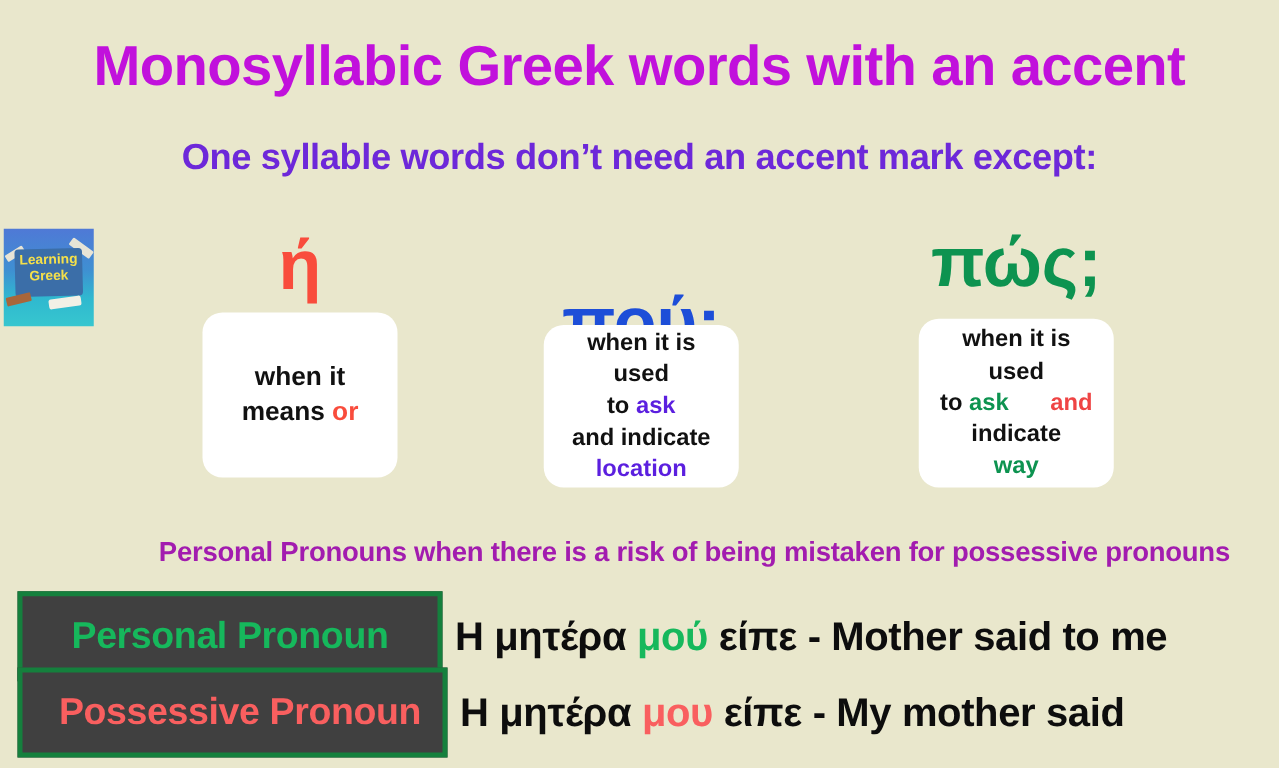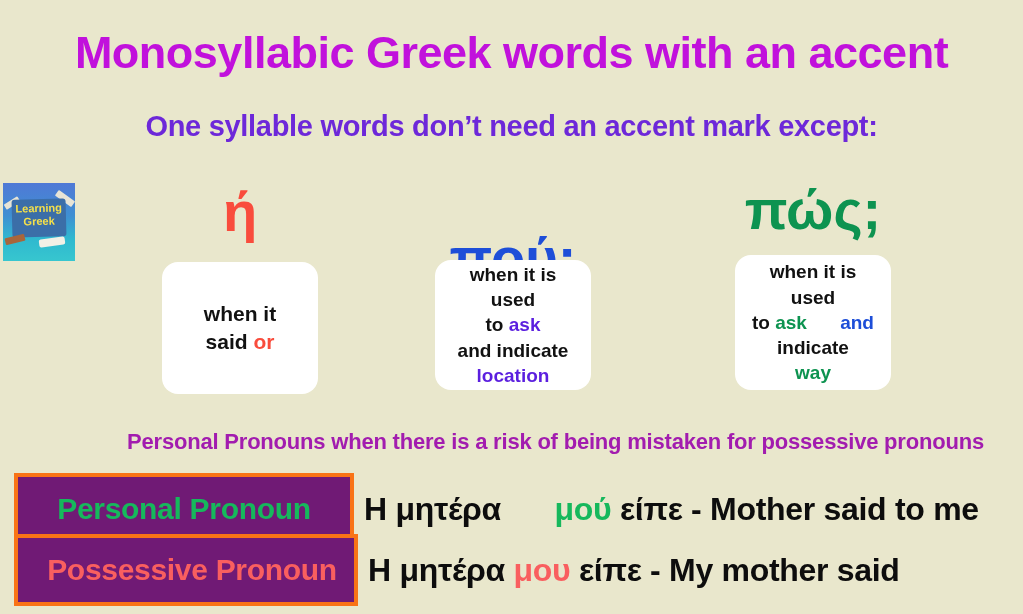--- a/index.html
+++ b/index.html
@@ -146,21 +146,21 @@
     align-items: center;
     justify-content: center;
     text-align: center;
     font-size: 19px;
     font-weight: bold;
     color: #111111;
     line-height: 1.33;
     padding: 6px 10px;
     box-sizing: border-box;
   }
-  #card-0 { left: 162px; top: 262px; width: 156px; height: 132px; font-size: 21px; }
+  #card-0 { left: 162px; top: 250px; width: 156px; height: 132px; font-size: 21px; }
   #card-1 { left: 435px; top: 260px; width: 156px; height: 130px; }
   #card-2 { left: 735px; top: 255px; width: 156px; height: 135px; }
 
   
   .note {
     position: absolute;
     top: 429px;
     left: 0;
     width: 1023px;
     text-align: center;
@@ -177,22 +177,22 @@
     position: absolute;
     left: 0;
     height: 62px;
     display: flex;
     align-items: center;
   }
   #pron-row-0 { top: 478px; }
   #pron-row-1 { top: 539px; }
 
   .pron-box {
-    background: #701a75;
-    border: 4px solid #f97316;
+    background: #404040;
+    border: 4px solid #15803d;
     height: 72px;
     display: flex;
     align-items: center;
     justify-content: center;
     box-sizing: border-box;
     margin-left: 14px;
     font-size: 30px;
     font-weight: bold;
     letter-spacing: -0.3px;
     white-space: nowrap;
@@ -201,21 +201,21 @@
   #pron-box-1 { width: 344px; color: #f95f5f; padding-left: 12px; }
 
   .pron-sentence {
     margin-left: 10px;
     font-size: 32px;
     font-weight: bold;
     color: #0d0d0d;
     letter-spacing: -0.3px;
     white-space: nowrap;
   }
-  .pron-sentence .word-green { color: #16b85c; margin-left: 45px; }
+  .pron-sentence .word-green { color: #16b85c; }
   .pron-sentence .word-red   { color: #f95f5f; }
 </style>
 </head>
 <body>
 
 <div class="slide">
 
   <div class="title">Monosyllabic Greek words with an accent</div>
 
   <div class="subtitle">One syllable words don’t need an accent mark except:</div>
@@ -233,35 +233,35 @@
     <div class="logo-chalk"></div>
   </div>
 
   <div class="headword" id="headword-0">ή</div>
   <div class="headword" id="headword-1">πού;</div>
   <div class="headword" id="headword-2">πώς;</div>
 
   <div class="card" id="card-0">
       <div>
         <div><span style="color: rgb(17, 17, 17);">when it</span></div>
-        <div><span style="color: rgb(17, 17, 17);">said </span><span style="color: rgb(249, 76, 60);">or</span></div>
+        <div><span style="color: rgb(17, 17, 17);">means </span><span style="color: rgb(249, 76, 60);">or</span></div>
       </div>
     </div>
   <div class="card" id="card-1">
       <div>
         <div><span style="color: rgb(17, 17, 17);">when it is used</span></div>
         <div><span style="color: rgb(17, 17, 17);">to </span><span style="color: rgb(91, 31, 223);">ask</span></div>
         <div><span style="color: rgb(17, 17, 17);">and indicate</span></div>
         <div><span style="color: rgb(91, 31, 223);">location</span></div>
       </div>
     </div>
   <div class="card" id="card-2">
       <div>
         <div><span style="color: rgb(17, 17, 17);">when it is used</span></div>
-        <div><span style="color: rgb(17, 17, 17);">to </span><span style="color: rgb(13, 147, 80);">ask</span><span style="color: #1d4ed8; margin-left: 28px;"> and</span></div>
+        <div><span style="color: rgb(17, 17, 17);">to </span><span style="color: rgb(13, 147, 80);">ask</span><span style="color: #ef4444; margin-left: 28px;"> and</span></div>
         <div><span style="color: rgb(17, 17, 17);">indicate</span></div>
         <div><span style="color: rgb(13, 147, 80);">way</span></div>
       </div>
     </div>
 
   <div class="note">Personal Pronouns when there is a risk of being mistaken for possessive pronouns</div>
 
   <div class="pron-row" id="pron-row-0">
     <div class="pron-box" id="pron-box-0">Personal Pronoun</div>
     <div class="pron-sentence"><span>Η μητέρα </span><span class="word-green">μού</span><span> είπε - Mother said to me</span></div>

